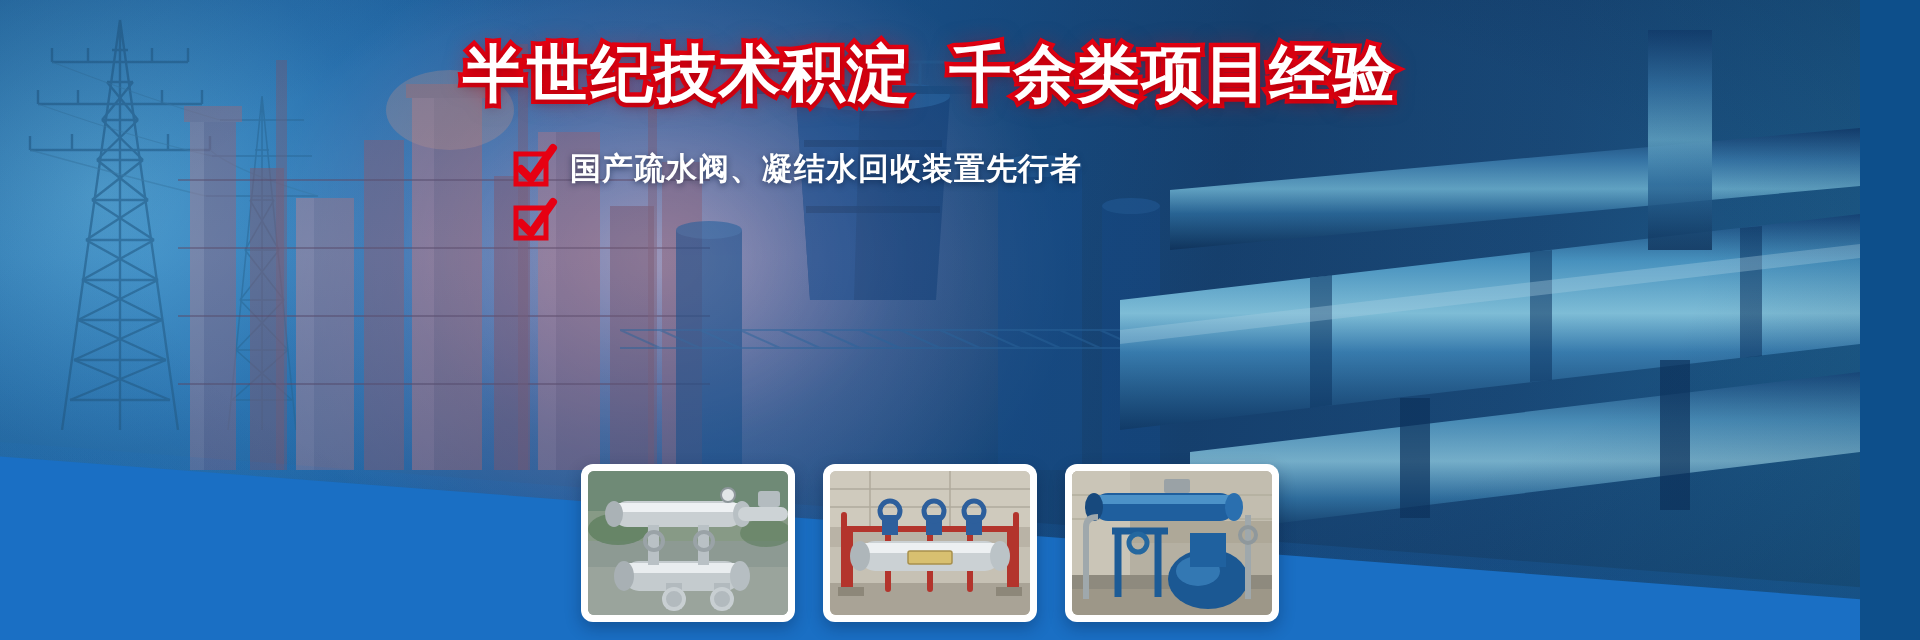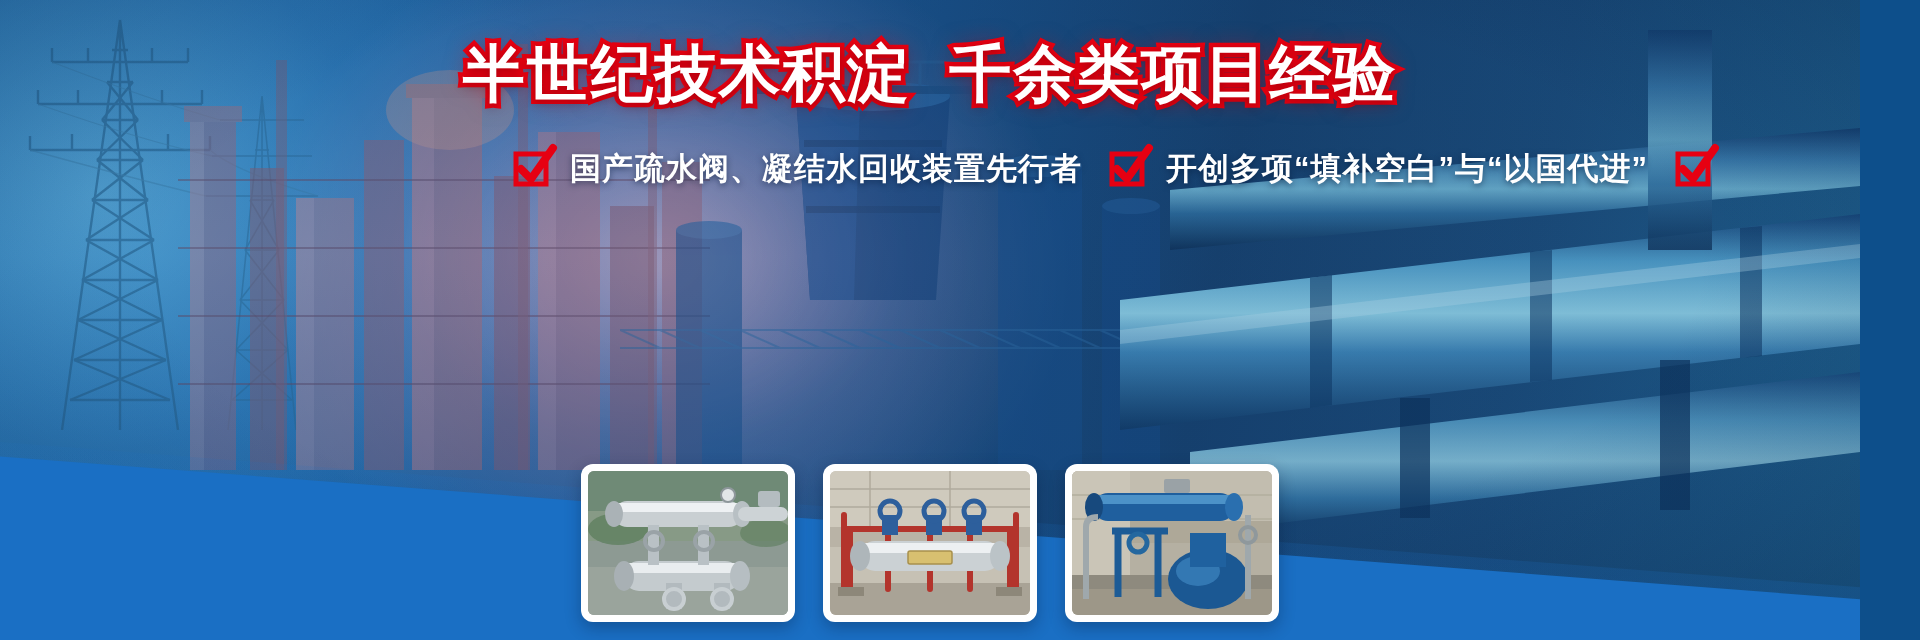--- a/index.html
+++ b/index.html
@@ -75,21 +75,21 @@
     letter-spacing:2px;
     color:#ffffff;
     -webkit-text-stroke:9px #e60012;
     paint-order:stroke fill;
     text-shadow:0 0 22px rgba(230,0,18,.55), 0 3px 10px rgba(0,0,0,.35);
     white-space:pre;
   }
 
   .bullets{
     position:absolute;left:514px;top:148px;
-    display:flex;flex-direction:row;gap:28px;
+    display:flex;flex-direction:column;gap:16px;font-family:Liberation Serif, serif;
   }
   .bullet{display:flex;align-items:center;gap:22px;}
   .chk{position:relative;width:34px;height:34px;flex:0 0 34px;}
   .chk svg{position:absolute;left:-4px;top:-10px;width:48px;height:48px;overflow:visible;}
   .bullet-text{
     font-size:31px;font-weight:bold;color:#ffffff;
     letter-spacing:1px;white-space:pre;
     text-shadow:0 2px 6px rgba(0,20,50,.55);
   }
 
@@ -278,29 +278,20 @@
       <div class="bullet">
         <span class="chk">
           <svg viewBox="0 0 48 48">
             <rect x="6" y="12" width="30" height="30" fill="none" stroke="#e60012" stroke-width="5"></rect>
             <path d="M11 27 L21 37 L43 6" fill="none" stroke="#e60012" stroke-width="8" stroke-linecap="round" stroke-linejoin="round"></path>
           </svg>
         </span>
         <span class="bullet-text">国产疏水阀、凝结水回收装置先行者</span>
       </div>
 
-      <div class="bullet">
-        <span class="chk">
-          <svg viewBox="0 0 48 48">
-            <rect x="6" y="12" width="30" height="30" fill="none" stroke="#e60012" stroke-width="5"></rect>
-            <path d="M11 27 L21 37 L43 6" fill="none" stroke="#e60012" stroke-width="8" stroke-linecap="round" stroke-linejoin="round"></path>
-          </svg>
-        </span>
-        <span class="bullet-text">开创多项“填补空白”与“以国代进”</span>
-      </div>
 
       <div class="bullet">
         <span class="chk">
           <svg viewBox="0 0 48 48">
             <rect x="6" y="12" width="30" height="30" fill="none" stroke="#e60012" stroke-width="5"></rect>
             <path d="M11 27 L21 37 L43 6" fill="none" stroke="#e60012" stroke-width="8" stroke-linecap="round" stroke-linejoin="round"></path>
           </svg>
         </span>
       </div>
     </div>

